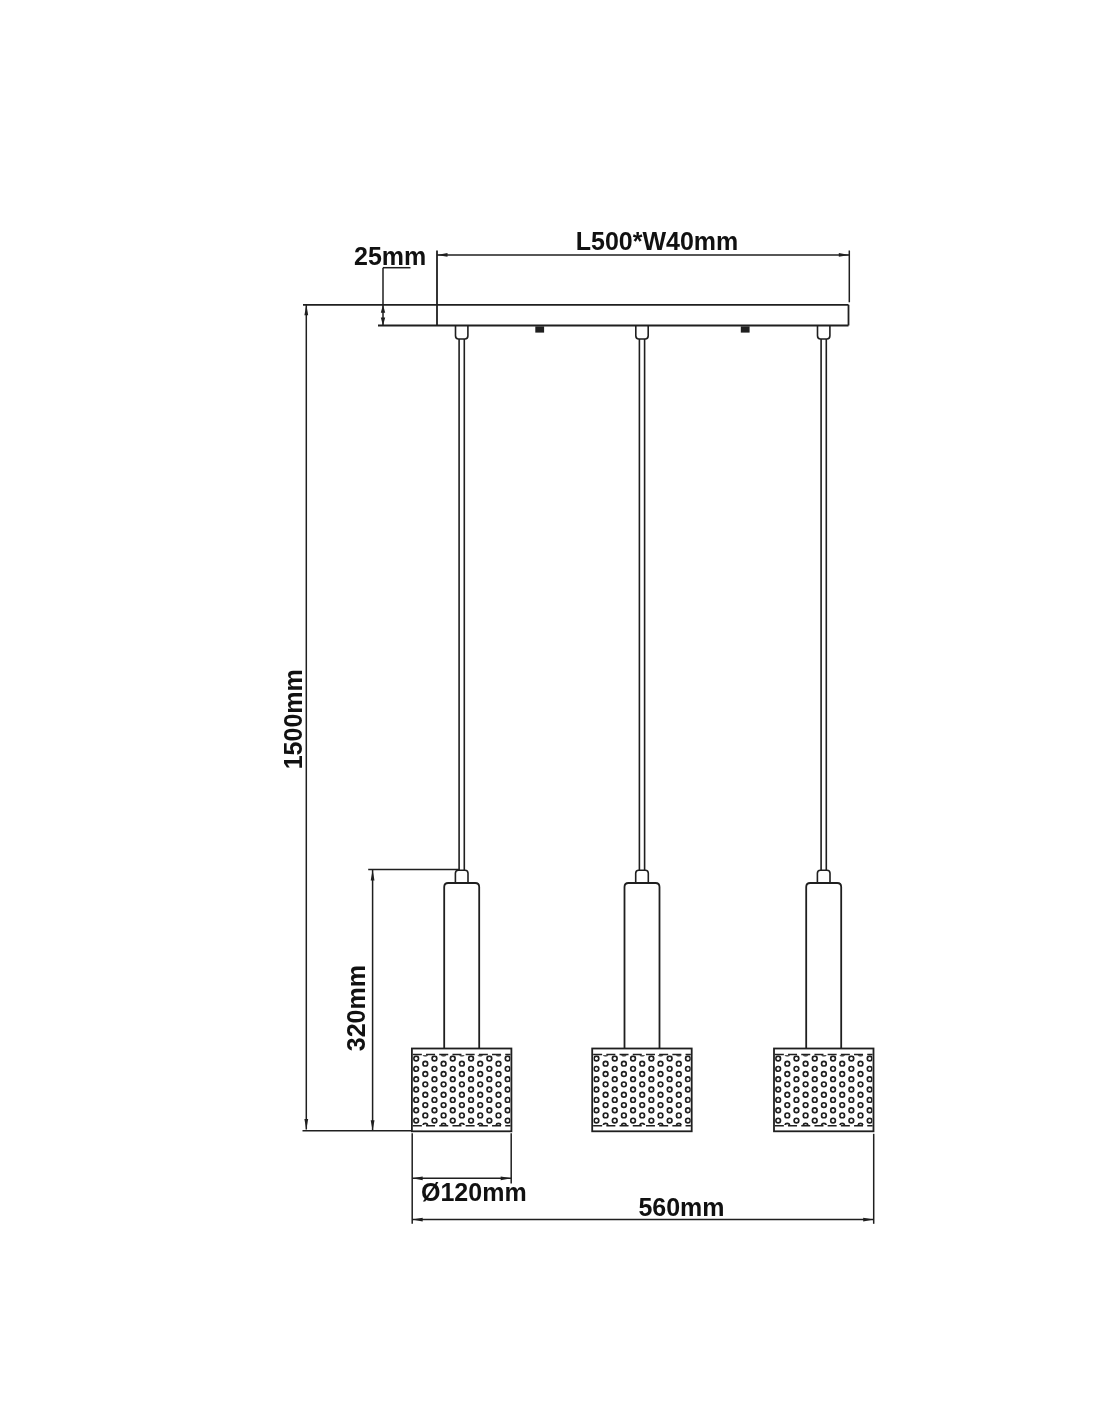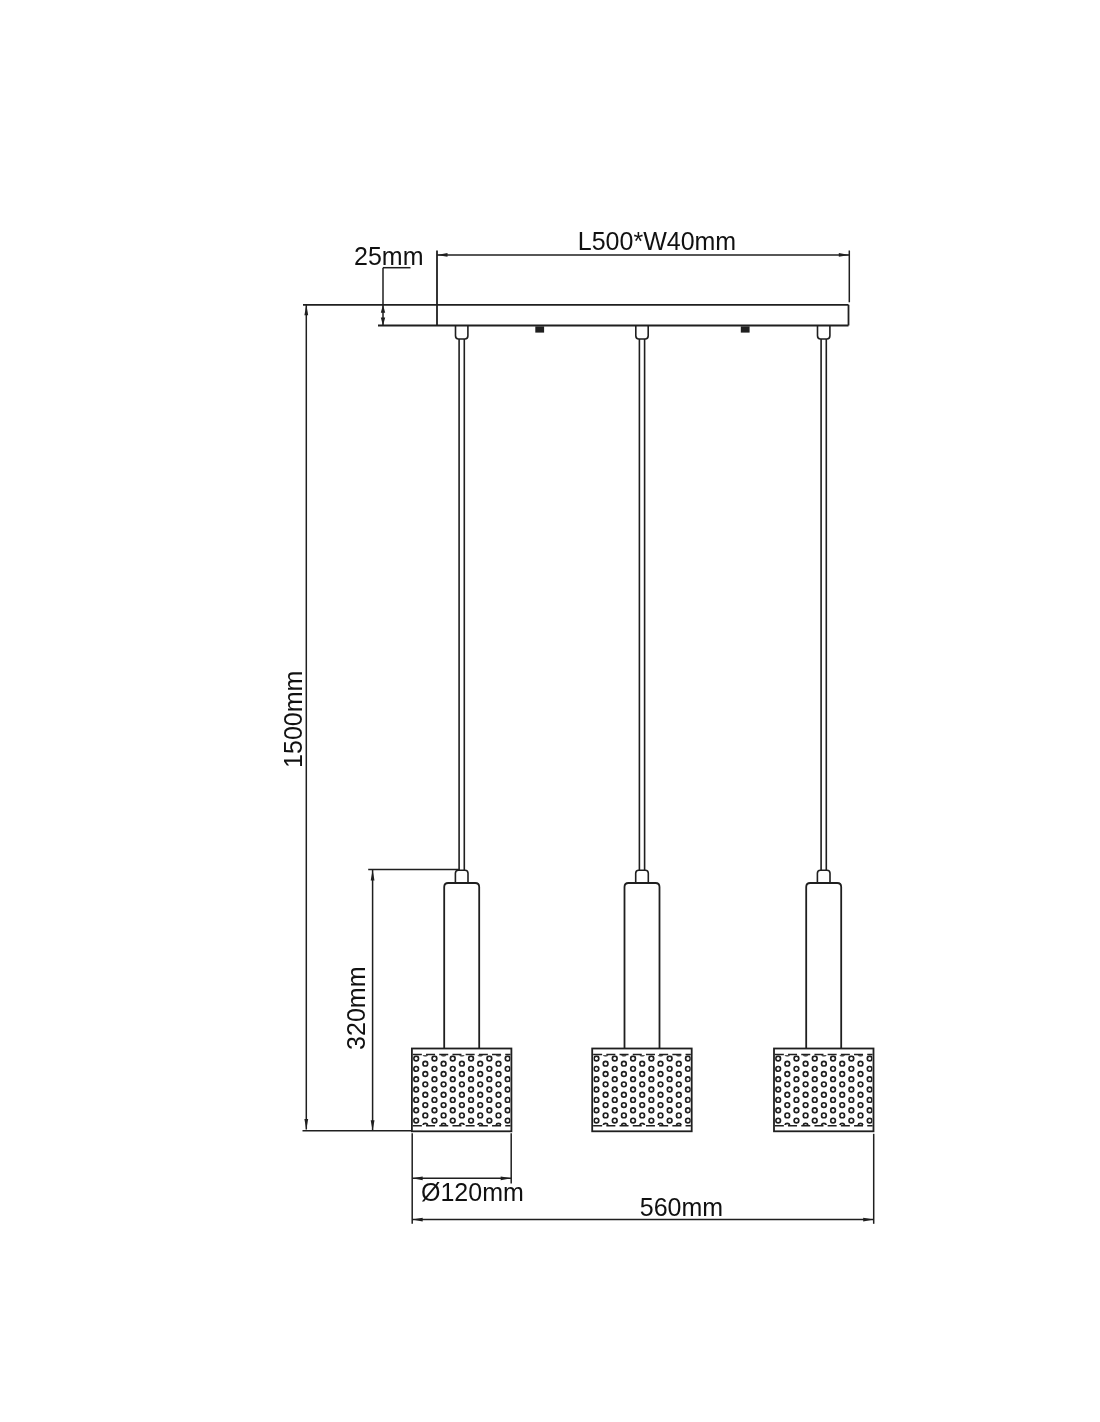--- a/index.html
+++ b/index.html
@@ -1,17 +1,17 @@
 <!DOCTYPE html>
 <html><head>
 <meta charset="utf-8">
 <title>Pendant lamp dimension drawing</title>
 <style>
   html,body { margin:0; padding:0; background:#ffffff; }
-  #stage { position:relative; width:892px; height:1422px; background:#ffffff; }
+  #stage { position:relative; width:892px; height:1422px; background:#ffffff;font-weight:bold; }
   svg { display:block; }
 </style>
 </head>
 <body>
 
 <div id="stage">
 <svg width="1100" height="1422" viewBox="0 0 1100 1422" xmlns="http://www.w3.org/2000/svg">
 <defs>
 <clipPath id="shadeclip0">
           <rect x="413.1" y="1055.3" width="97.3" height="69.7"></rect>

